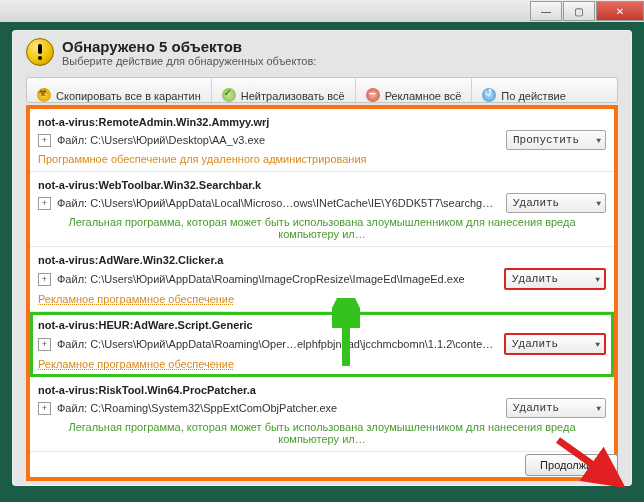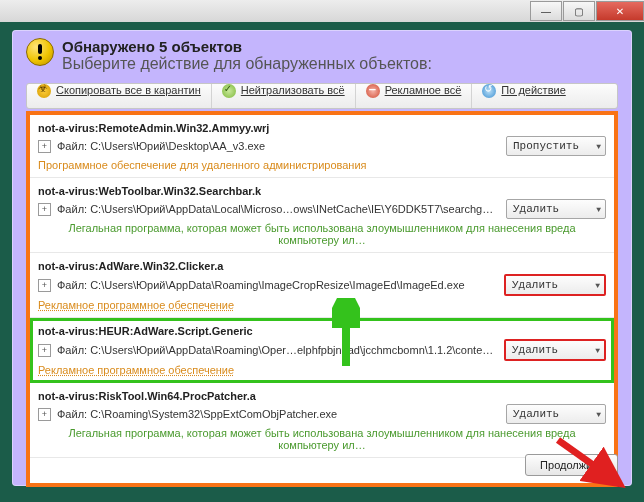--- a/index.html
+++ b/index.html
@@ -38,21 +38,21 @@
     background: linear-gradient(#f7f7f7,#dcdcdc);
     border: 1px solid #9a9a9a;
   }
   .win-btn.close {
     background: linear-gradient(#e56a5f,#c53a2c);
     color: #fff;
     width: 46px;
   }
   .content-frame {
     margin: 8px 12px 8px 12px;
-    background: #c4b5fd;
+    background: #e5e5e5;
     border-radius: 4px;
     height: 456px;
     box-shadow: inset 0 0 0 1px rgba(255,255,255,0.4);
     position: relative;
   }
   .header {
     display: flex;
     align-items: flex-start;
     padding: 8px 14px 4px 14px;
   }
@@ -82,41 +82,40 @@
     background: #000;
     border-radius: 50%;
   }
   .header h1 {
     margin: 0;
     font-size: 15px;
     font-weight: bold;
     color: #222;
   }
   .header .sub {
-    font-size: 16px;
+    font-size: 11px;
     color: #555;
   }
   .toolbar {
     margin: 6px 14px 0 14px;
     border: 1px solid #c6c6c6;
     background: linear-gradient(#fcfcfc,#ececec);
     display: flex;
     align-items: stretch;
     height: 24px;
     border-radius: 3px;
   }
   .tool {
     display: flex;
-    align-items: flex-start;
+    align-items: flex-end;
     padding: 0 10px;
     border-right: 1px solid #d3d3d3;
     cursor: pointer;
     color: #333;
     white-space: nowrap;
-    text-decoration: underline;
   }
   .tool:last-child { border-right: none; }
   .tool .ico {
     width: 14px; height: 14px;
     margin-right: 5px;
     border-radius: 50%;
     display: inline-block;
     position: relative;
   }
   .ico.biohazard { background: radial-gradient(circle,#ffcf3a,#d49a00); }

